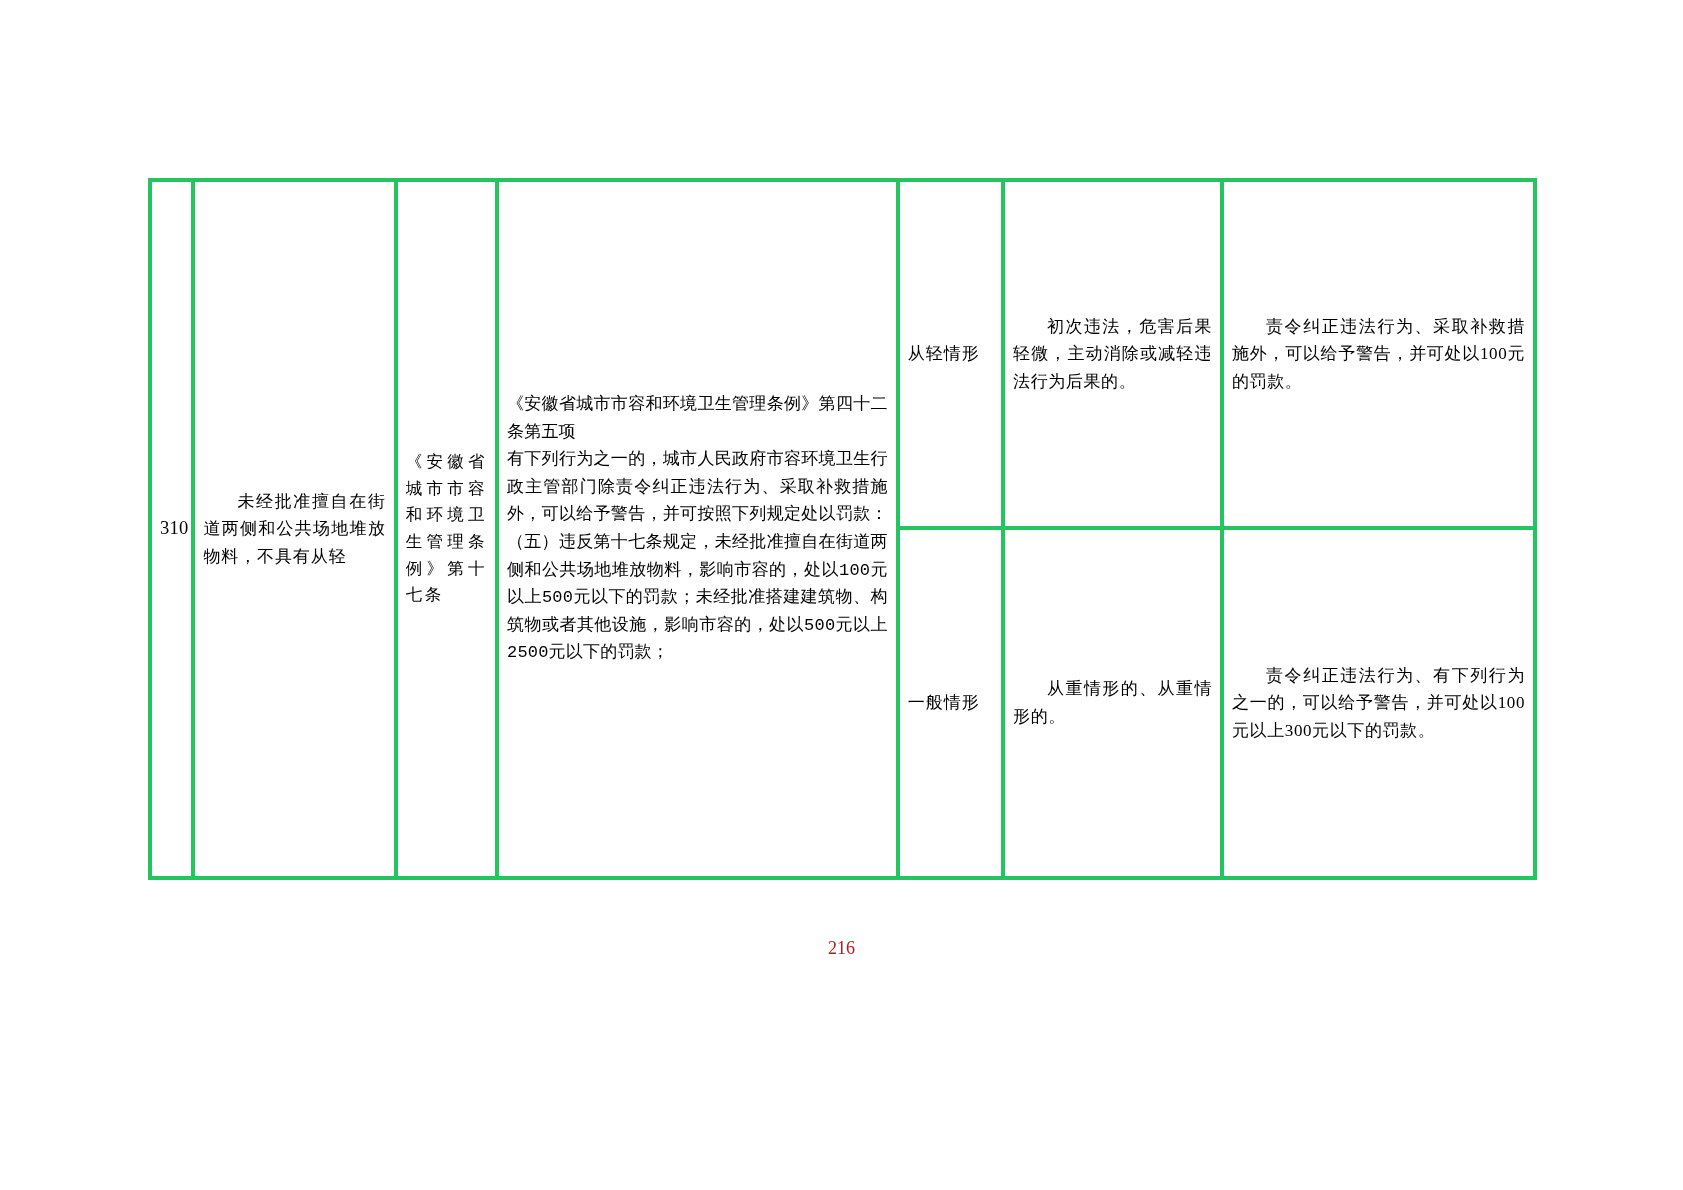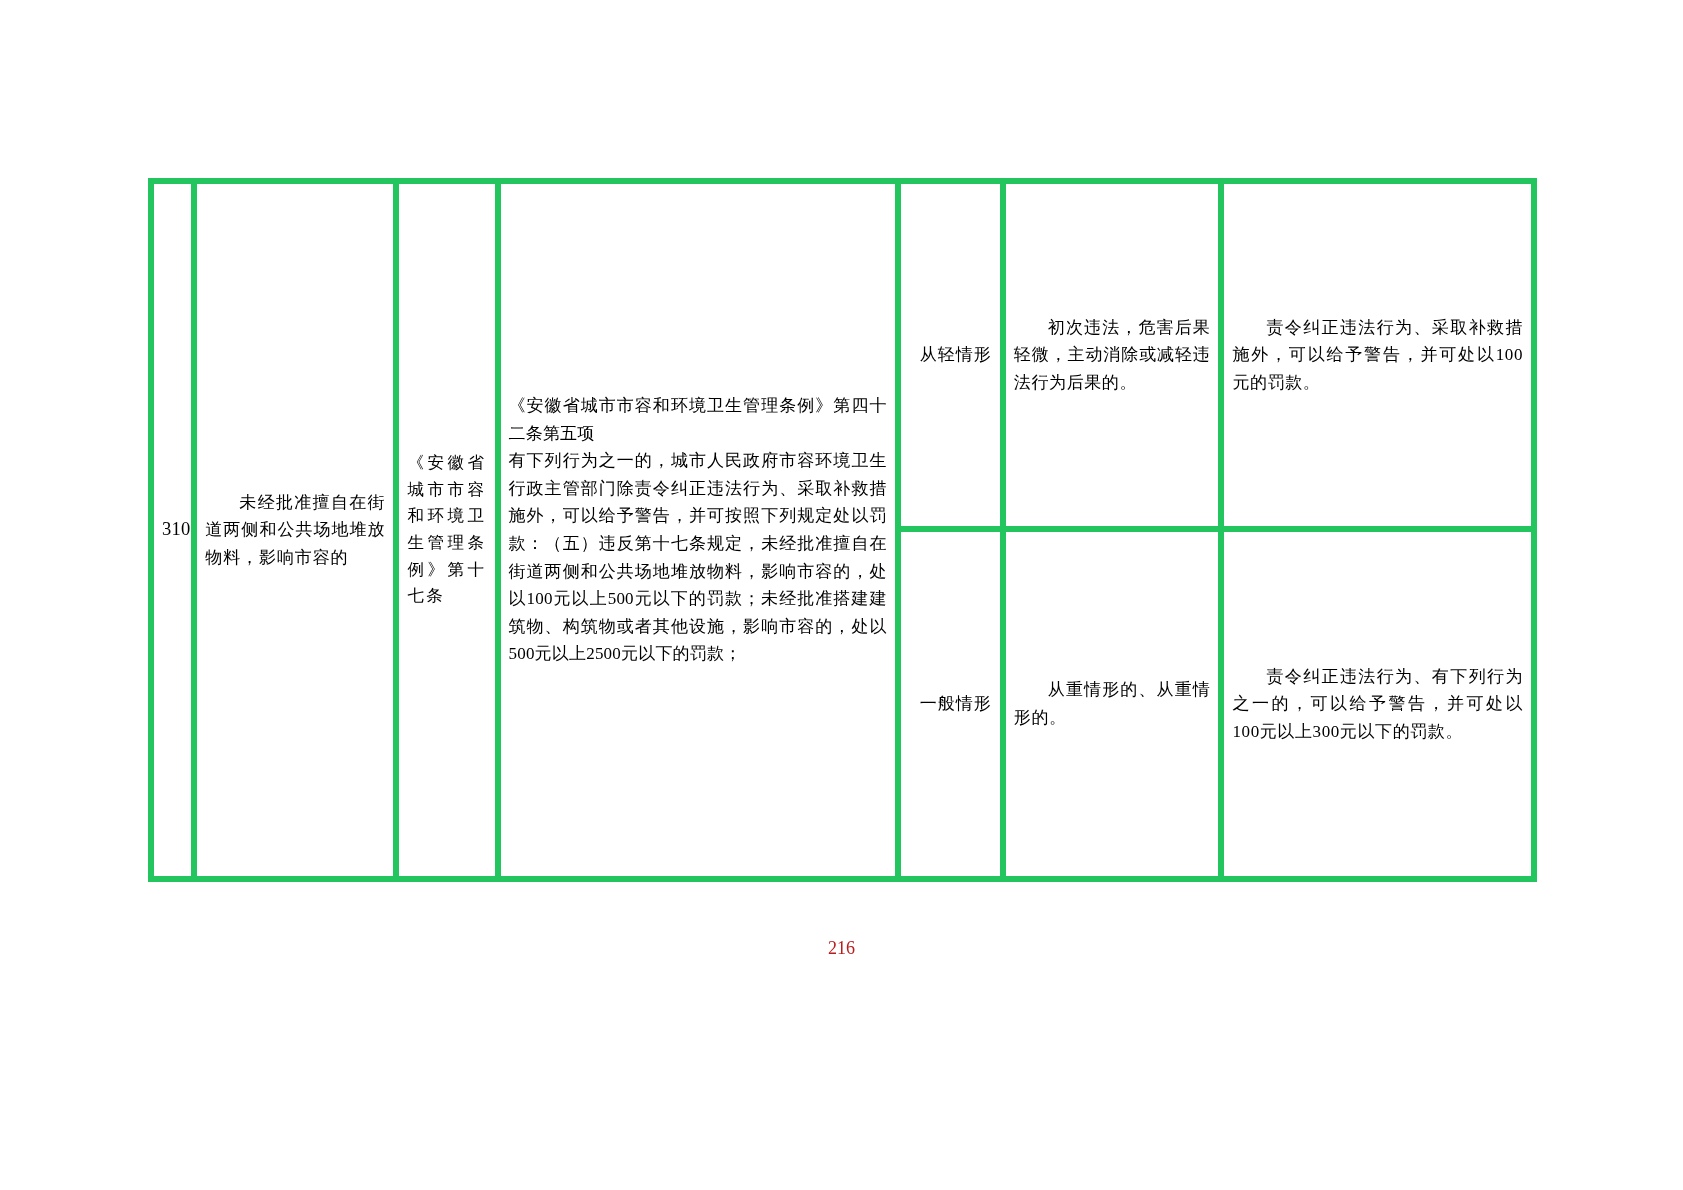--- a/index.html
+++ b/index.html
@@ -25,21 +25,21 @@
   }
   .doc-table {
     position: absolute;
     left: 148px;
     top: 178px;
     width: 1389px;
     border-collapse: collapse;
     table-layout: fixed;
   }
   .doc-table td {
-    border: 6px solid #22c55e;
+    border: 4px solid #22c55e;
     vertical-align: middle;
     padding: 6px 8px;
     font-family: "Liberation Serif", serif;
     line-height: 1.62;
     color: #000;
   }
   
   .col-num    { width: 42px; }
   .col-act    { width: 196px; }
   .col-basis  { width: 98px; }
@@ -74,25 +74,25 @@
   }
   .cell-clause {
     font-size: 17px;
     text-align: justify;
     text-justify: inter-ideograph;
     letter-spacing: 0.2px;
     line-height: 1.66;
     padding-left: 10px;
     padding-right: 10px;
   }
-  .cell-clause p { margin: 0; }
+  .cell-clause p { margin: 0; font-family: Liberation Mono, monospace; }
   .cell-clause .p-indent { text-indent: 0; }
   .cell-type {
     font-size: 17px;
-    text-align: right;
+    text-align: left;
     letter-spacing: 1px;
   }
   .cell-cond {
     font-size: 17px;
     text-align: justify;
     text-justify: inter-ideograph;
     letter-spacing: 0.6px;
     line-height: 1.72;
     text-indent: 2em;
     padding-left: 12px;
@@ -133,21 +133,21 @@
       <col class="col-act">
       <col class="col-basis">
       <col class="col-clause">
       <col class="col-type">
       <col class="col-cond">
       <col class="col-std">
     </colgroup>
     <tbody>
       <tr class="row-light">
         <td class="cell-num" rowspan="2">310</td>
-        <td class="cell-act" rowspan="2">未经批准擅自在街道两侧和公共场地堆放物料，影响市容的</td>
+        <td class="cell-act" rowspan="2">未经批准擅自在街道两侧和公共场地堆放物料，不具有从轻</td>
         <td class="cell-basis" rowspan="2">《安徽省城市市容和环境卫生管理条例》第十七条</td>
         <td class="cell-clause" rowspan="2">
           <p>《安徽省城市市容和环境卫生管理条例》第四十二条第五项</p>
           <p class="p-indent">有下列行为之一的，城市人民政府市容环境卫生行政主管部门除责令纠正违法行为、采取补救措施外，可以给予警告，并可按照下列规定处以罚款：（五）违反第十七条规定，未经批准擅自在街道两侧和公共场地堆放物料，影响市容的，处以100元以上500元以下的罚款；未经批准搭建建筑物、构筑物或者其他设施，影响市容的，处以500元以上2500元以下的罚款；</p>
         </td>
         <td class="cell-type">从轻情形</td>
         <td class="cell-cond">初次违法，危害后果轻微，主动消除或减轻违法行为后果的。</td>
         <td class="cell-std">责令纠正违法行为、采取补救措施外，可以给予警告，并可处以100元的罚款。</td>
       </tr>
       <tr class="row-normal">

